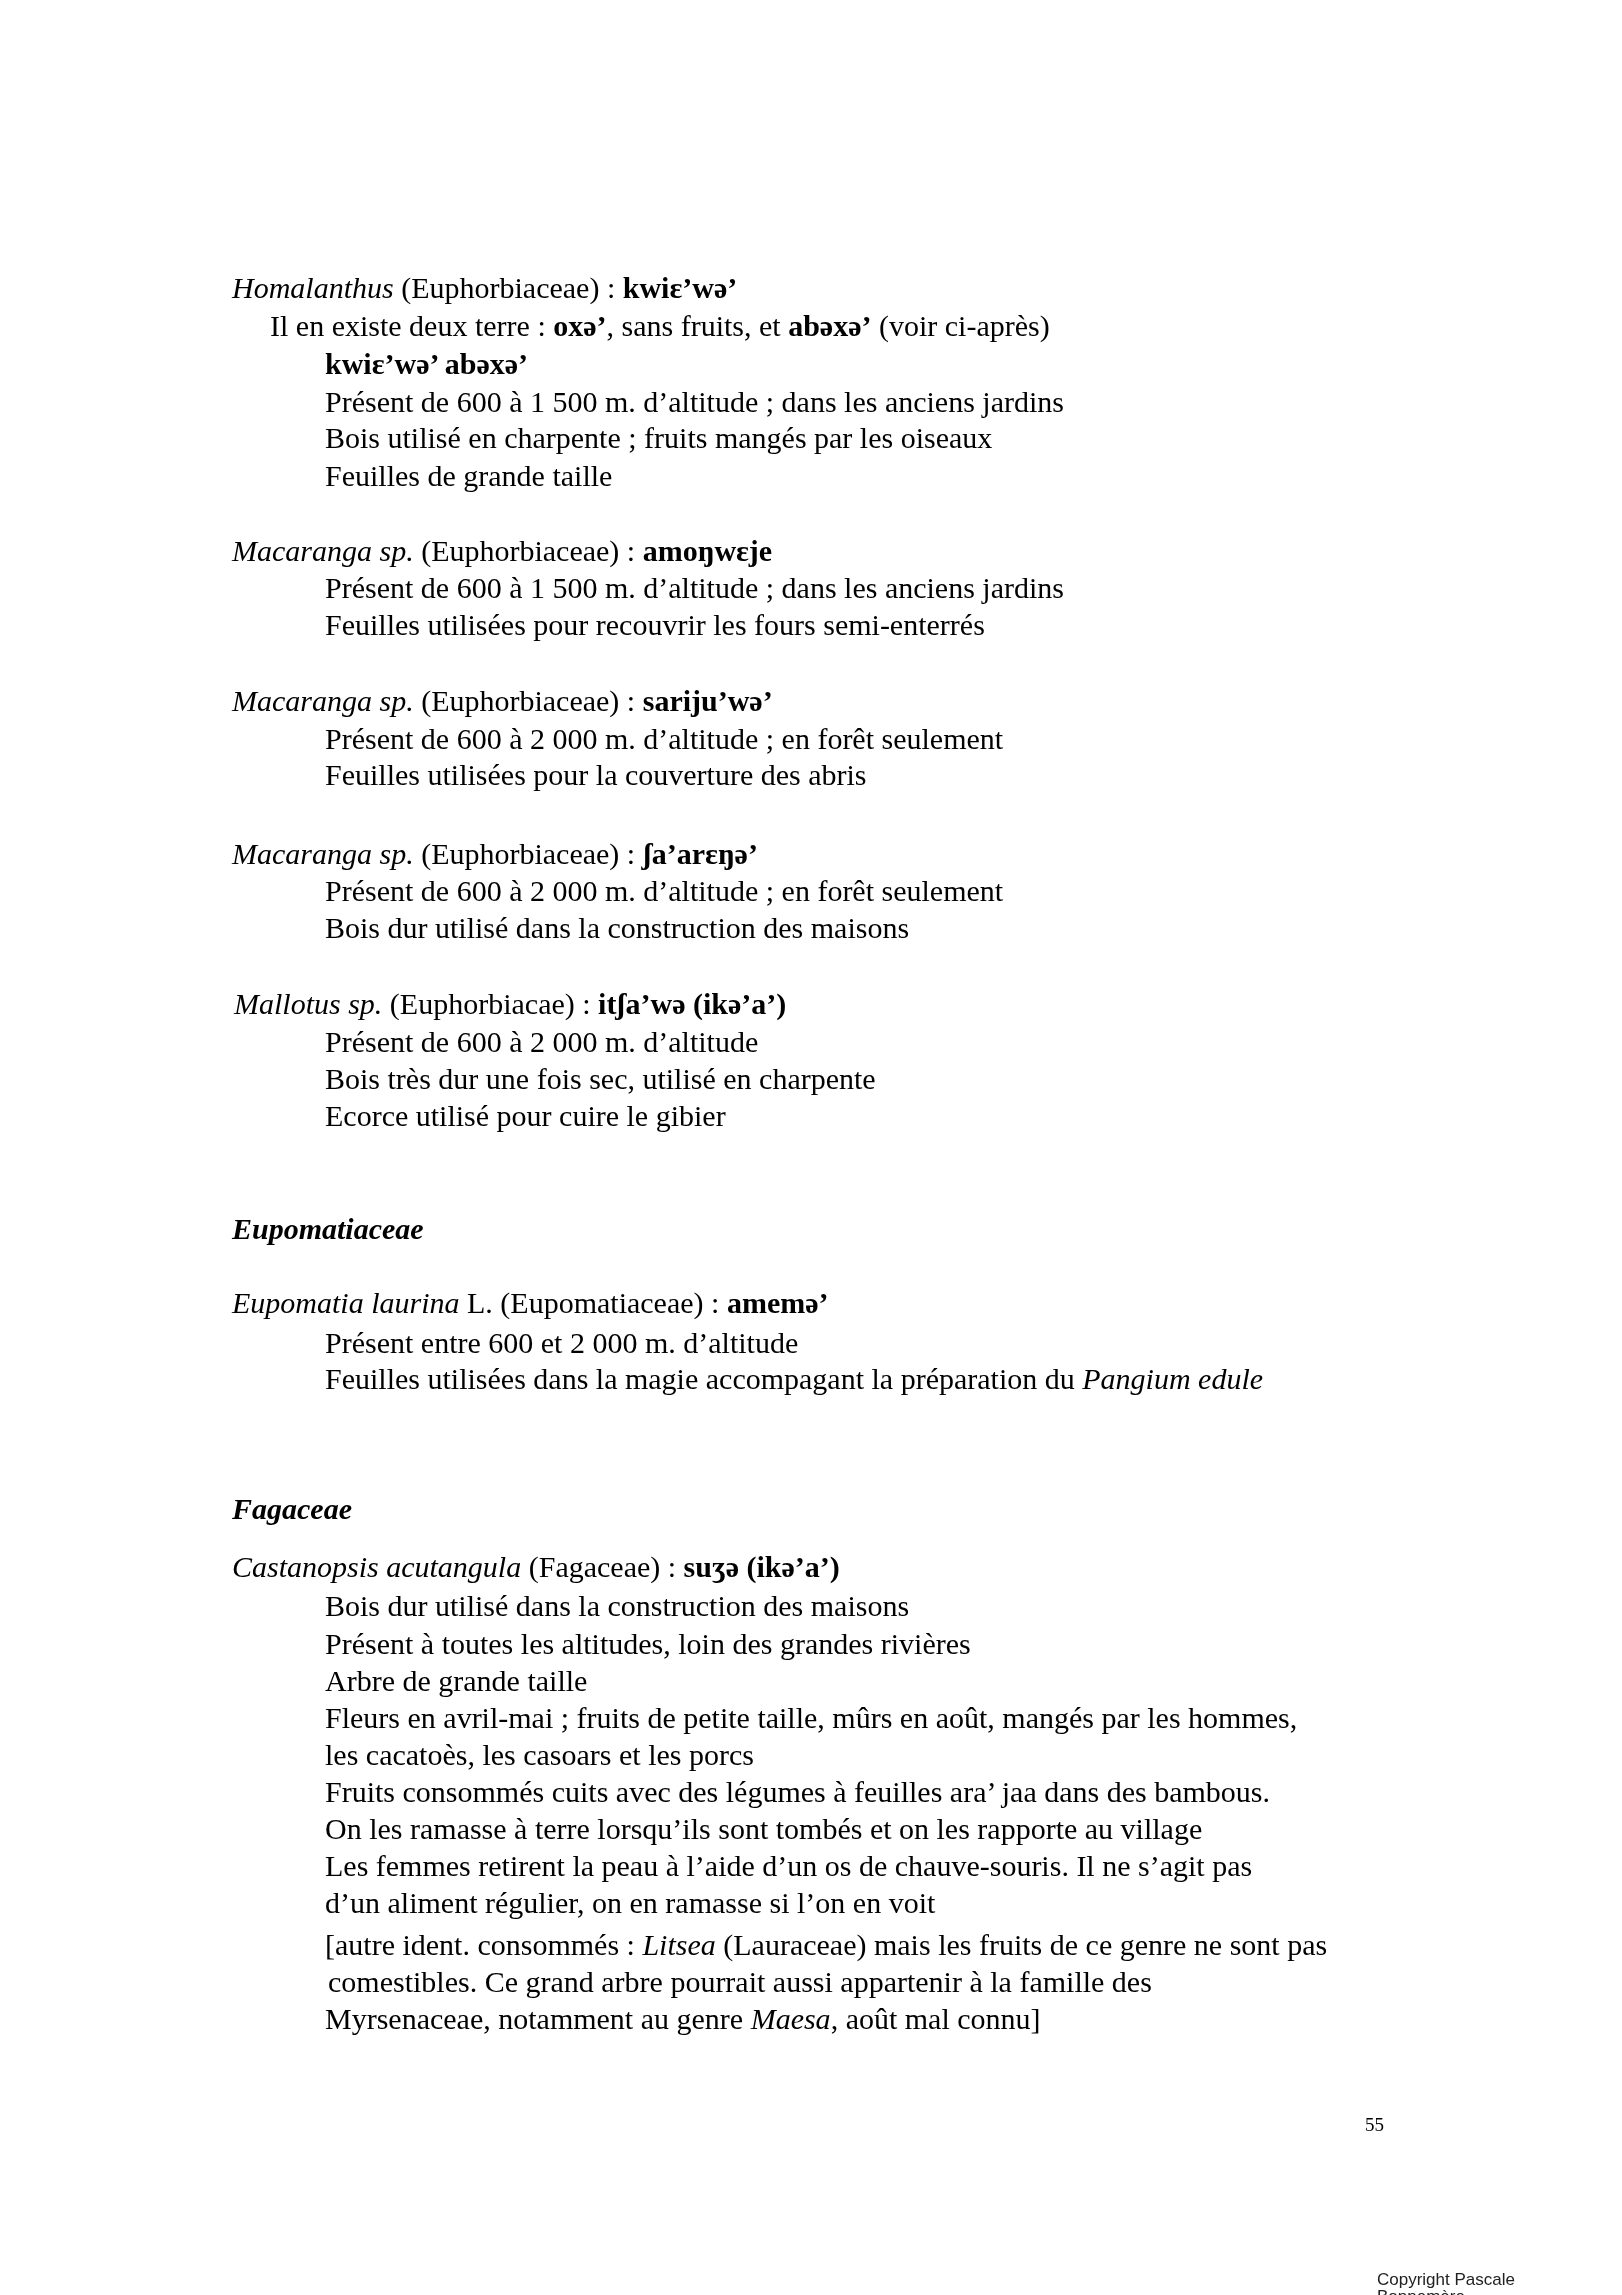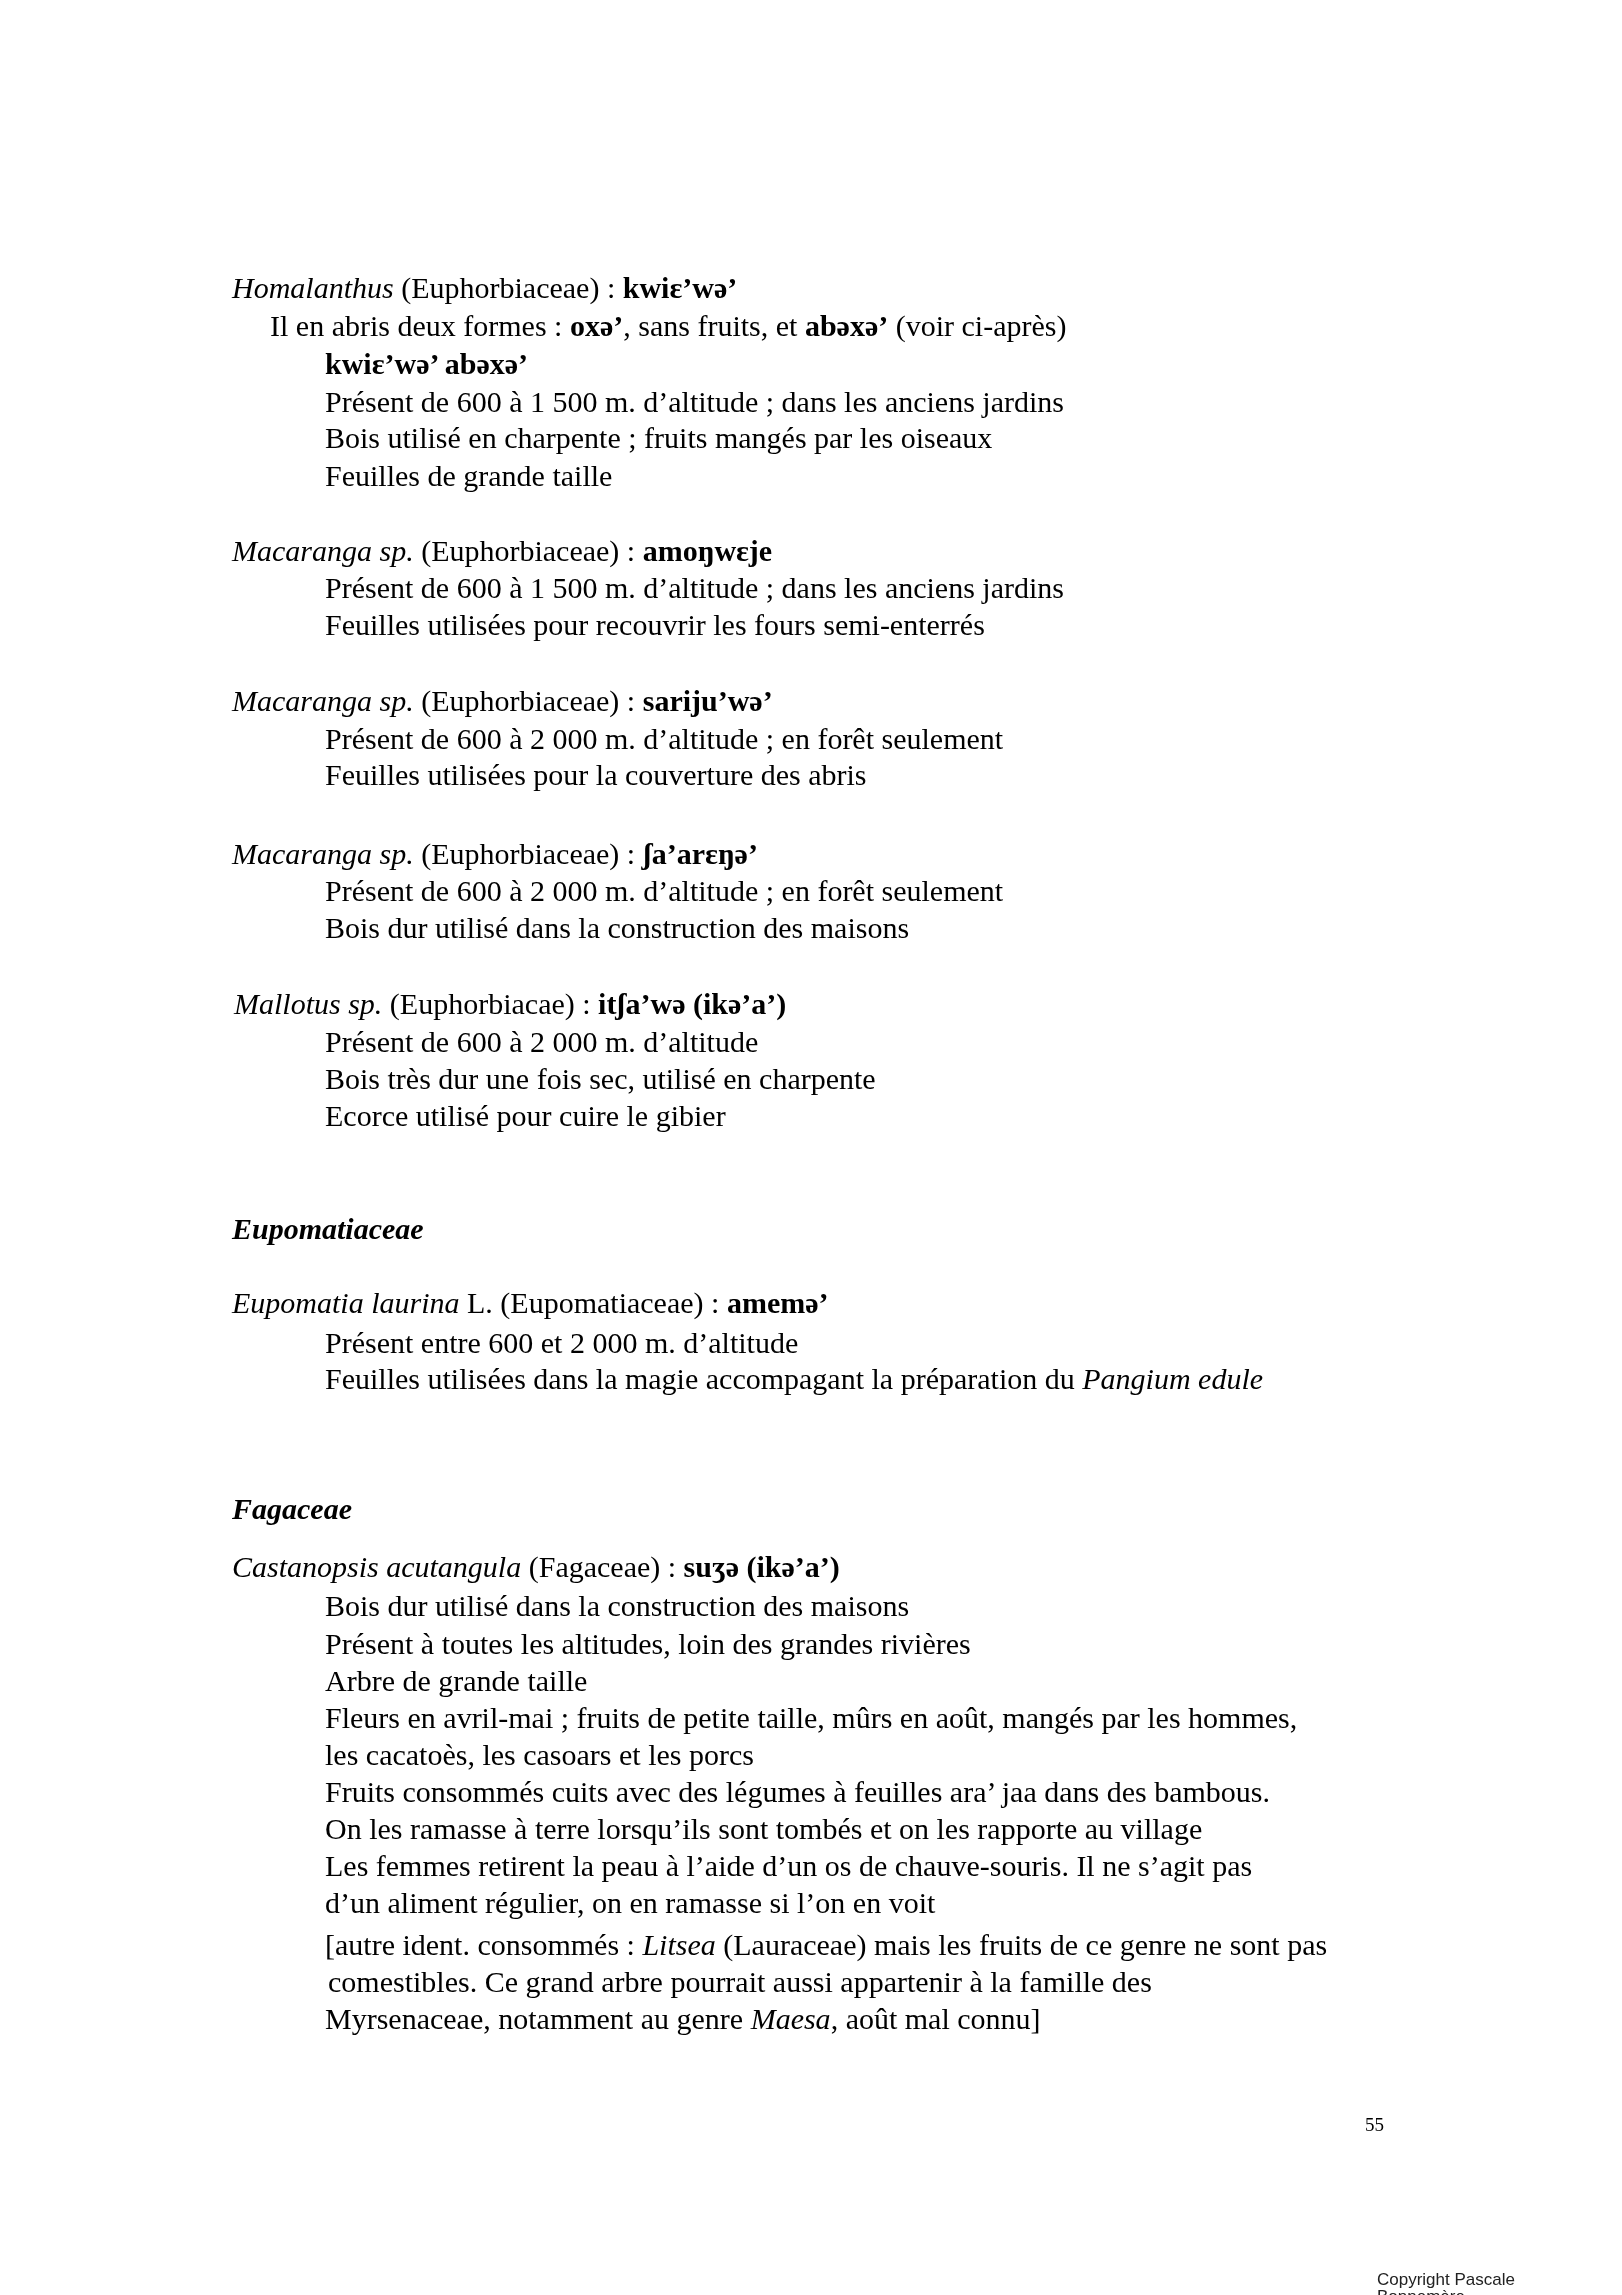--- a/index.html
+++ b/index.html
@@ -33,21 +33,21 @@
 </style>
 </head>
 <body>
 
 <div class="page">
 
   <div class="ln l0" style="top:273px">
     <span class="i">Homalanthus</span><span> (Euphorbiaceae) : </span><span class="b">kwiɛ’wə’</span>
   </div>
   <div class="ln l1" style="top:311px">
-    <span>Il en abris deux formes : </span><span class="b">oxə’</span><span>, sans fruits, et </span><span class="b">abəxə’</span><span> (voir ci-après)</span>
+    <span>Il en existe deux terre : </span><span class="b">oxə’</span><span>, sans fruits, et </span><span class="b">abəxə’</span><span> (voir ci-après)</span>
   </div>
   <div class="ln l2 b" style="top:349px">kwiɛ’wə’ abəxə’</div>
   <div class="ln l2" style="top:387px">Présent de 600 à 1 500 m. d’altitude ; dans les anciens jardins</div>
   <div class="ln l2" style="top:423px">Bois utilisé en charpente ; fruits mangés par les oiseaux</div>
   <div class="ln l2" style="top:461px">Feuilles de grande taille</div>
 
   <div class="ln l0" style="top:536px">
     <span class="i">Macaranga sp.</span><span> (Euphorbiaceae) : </span><span class="b">amoŋwɛje</span>
   </div>
   <div class="ln l2" style="top:573px">Présent de 600 à 1 500 m. d’altitude ; dans les anciens jardins</div>

